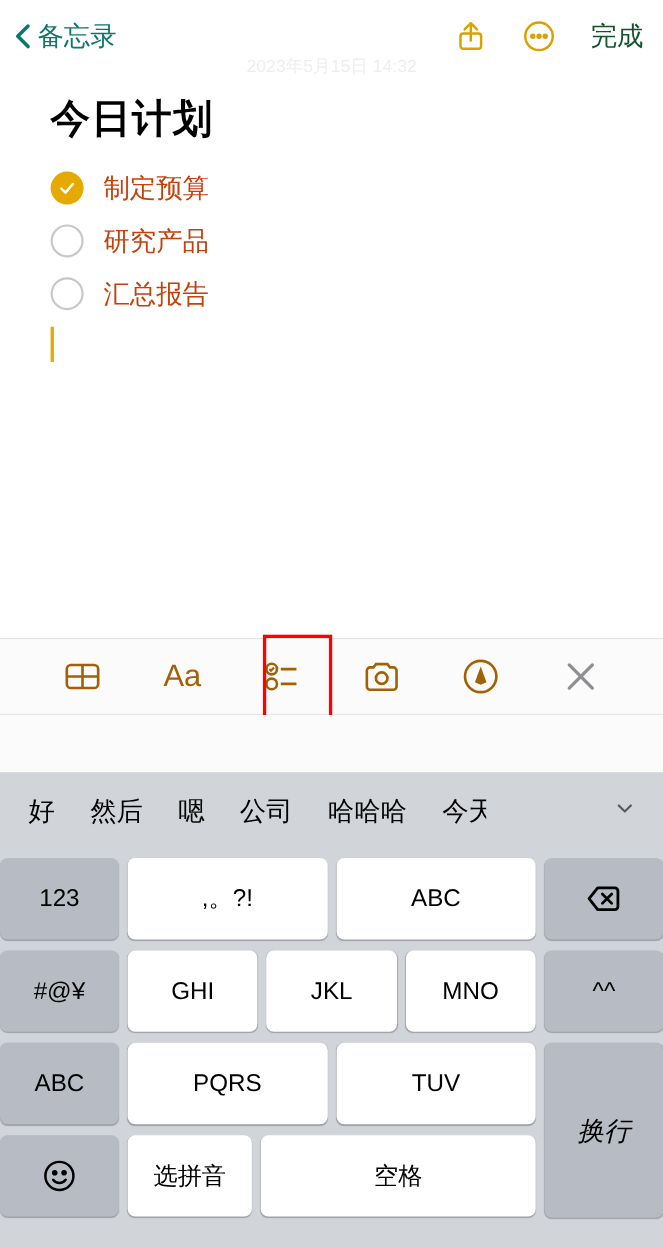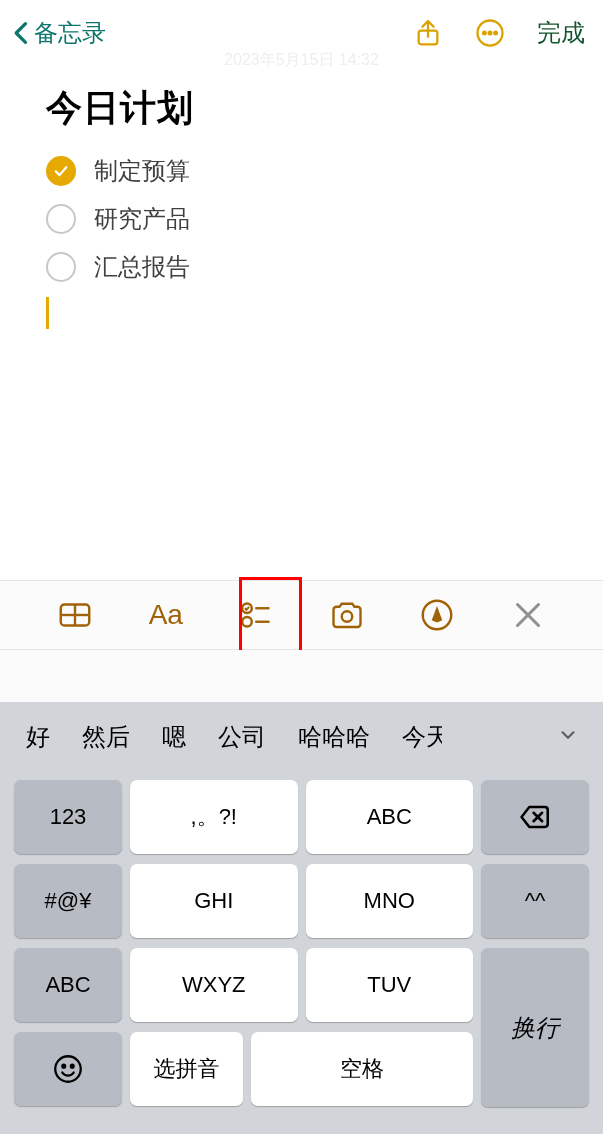--- a/index.html
+++ b/index.html
@@ -13,37 +13,37 @@
     .nav-ic { width:30px; height:30px; color:#d9a200; }
     .done { color:#14532d; font-size:24px; font-weight:500; }
     .timestamp { position:absolute; top:50px; left:0; right:0; text-align:center; color:#eee; font-size:16px; pointer-events:none; }
     
     .note { padding:18px 46px 0 46px; }
     .title { font-size:36px; font-weight:700; letter-spacing:1px; margin-bottom:14px; }
     .row { display:flex; align-items:center; gap:18px; height:48px; }
     .circle { width:30px; height:30px; border-radius:50%; border:2px solid #c7c7cc; flex:0 0 auto; }
     .circle.checked { background:#e6a900; border-color:#e6a900; display:flex; align-items:center; justify-content:center; }
     .circle.checked svg { width:18px; height:18px; color:#fff; }
-    .row-txt { font-size:24px; color:#404040; }
+    .row-txt { font-size:24px; color:#c2410c; }
     .cursor { width:3px; height:32px; background:#e6a900; margin-left:0px; margin-top:6px; }
     
     .toolbar { position:absolute; top:580px; left:0; right:0; height:70px; background:#fbfbfb; border-top:1px solid #e5e5e5; border-bottom:1px solid #e5e5e5; display:flex; align-items:center; justify-content:space-around; padding:0 30px; }
     .tb-ic { width:36px; height:36px; color:#a16207; display:flex; align-items:center; justify-content:center; }
     .tb-aa { font-size:28px; font-weight:400; }
     .tb-close { color:#8e8e93; font-size:30px; font-weight:300; }
     .hl { position:absolute; border:3px solid #ff0000; pointer-events:none; }
     
     .kb-area { position:absolute; top:650px; left:0; right:0; bottom:0; background:#d1d4d9; }
     .kb-gap { height:52px; background:#fbfbfb; }
     .sugg { height:70px; display:flex; align-items:center; padding:0 10px; }
     .sugg-item { padding:0 16px; font-size:24px; color:#000; white-space:nowrap; }
     .sugg-chev { margin-left:auto; padding:0 14px; }
     .sugg-chev svg { width:22px; height:22px; color:#5a5a5e; }
     
-    .keys { padding:8px 14px; display:flex; flex-direction:column; gap:10px; }
+    .keys { padding:8px 0; display:flex; flex-direction:column; gap:10px; }
     .krow { display:flex; gap:8px; }
     .key { background:#fff; border-radius:7px; height:74px; display:flex; align-items:center; justify-content:center; font-size:22px; color:#000; box-shadow:0 1px 1px rgba(0,0,0,.25); }
     .key.gray { background:#b7bcc4; }
     .key.side { flex:0 0 108px; }
     .key.main { flex:1; }
     .key.tall { height:159px;font-style:italic; }
     .col-right { display:flex; flex-direction:column; gap:10px; flex:0 0 108px; }
     .col-left  { display:flex; flex-direction:column; gap:10px; flex:0 0 108px; }
     .col-mid   { display:flex; flex-direction:column; gap:10px; flex:1; }
     .emoji svg { width:34px; height:34px; }
@@ -165,38 +165,39 @@
           <svg viewBox="0 0 24 24" fill="none" stroke="#000" stroke-width="1.8" stroke-linejoin="round">
             <path d="M8 5h11a2 2 0 012 2v10a2 2 0 01-2 2H8l-5.5-7L8 5z"></path>
             <line x1="11" y1="9" x2="17" y2="15" stroke-linecap="round"></line>
             <line x1="17" y1="9" x2="11" y2="15" stroke-linecap="round"></line>
           </svg>
         </div>
       </div>
     <div class="krow" id="r2">
         <div class="key gray side">#@¥</div>
         <div class="key main">GHI</div>
+        <div class="key main">JKL</div>
         <div class="key main">MNO</div>
         <div class="key gray side">^^</div>
       </div>
     <div style="display:flex; gap:8px;">
       <div class="col-left">
         <div class="key gray">ABC</div>
         <div class="key gray emoji">
           <svg viewBox="0 0 24 24" fill="none" stroke="#000" stroke-width="1.6">
               <circle cx="12" cy="12" r="9"></circle>
               <circle cx="9" cy="10" r="1" fill="#000"></circle>
               <circle cx="15" cy="10" r="1" fill="#000"></circle>
               <path d="M8 14.5c1 1.4 2.4 2.1 4 2.1s3-.7 4-2.1" stroke-linecap="round"></path>
             </svg>
         </div>
       </div>
       <div class="col-mid">
         <div class="krow" style="gap:8px;">
-          <div class="key main">WXYZ</div>
+          <div class="key main">PQRS</div>
           <div class="key main">TUV</div>
         </div>
         <div class="krow" style="gap:8px;">
           <div class="key main" style="flex:0 0 113px;">选拼音</div>
           <div class="key main">空格</div>
         </div>
       </div>
       <div class="col-right">
         <div class="key gray tall" style="font-size:24px;">换行</div>
       </div>

